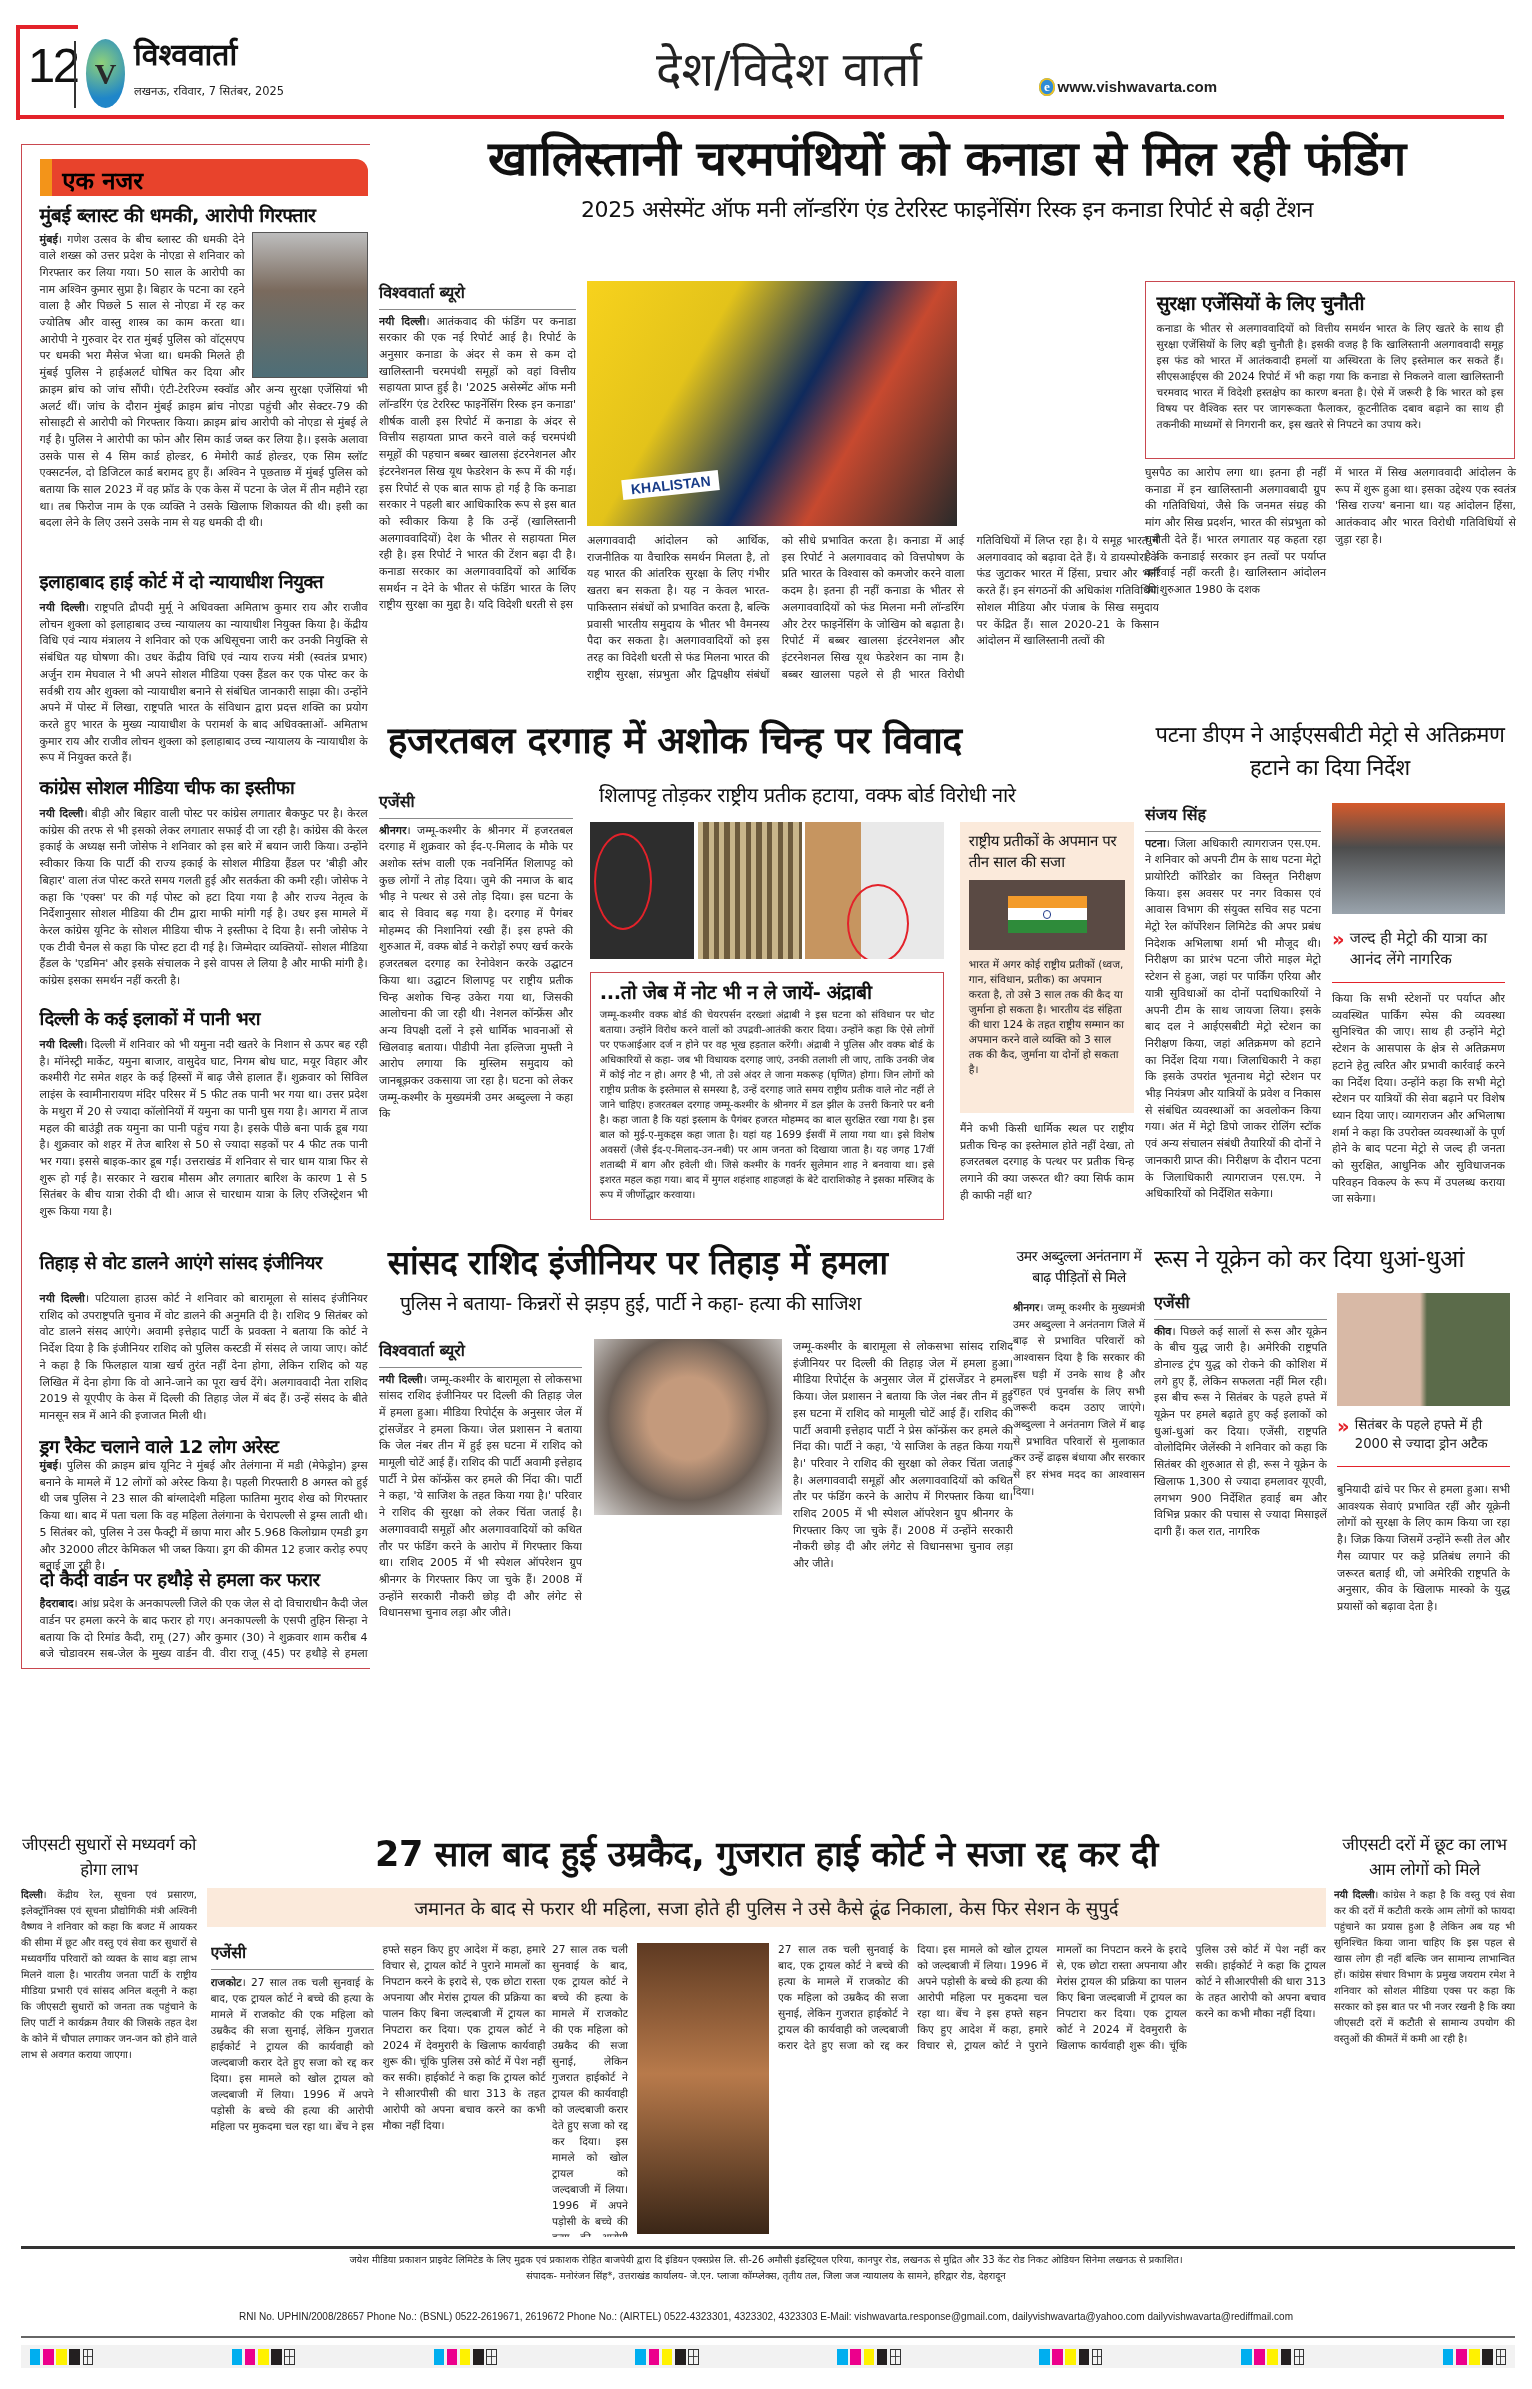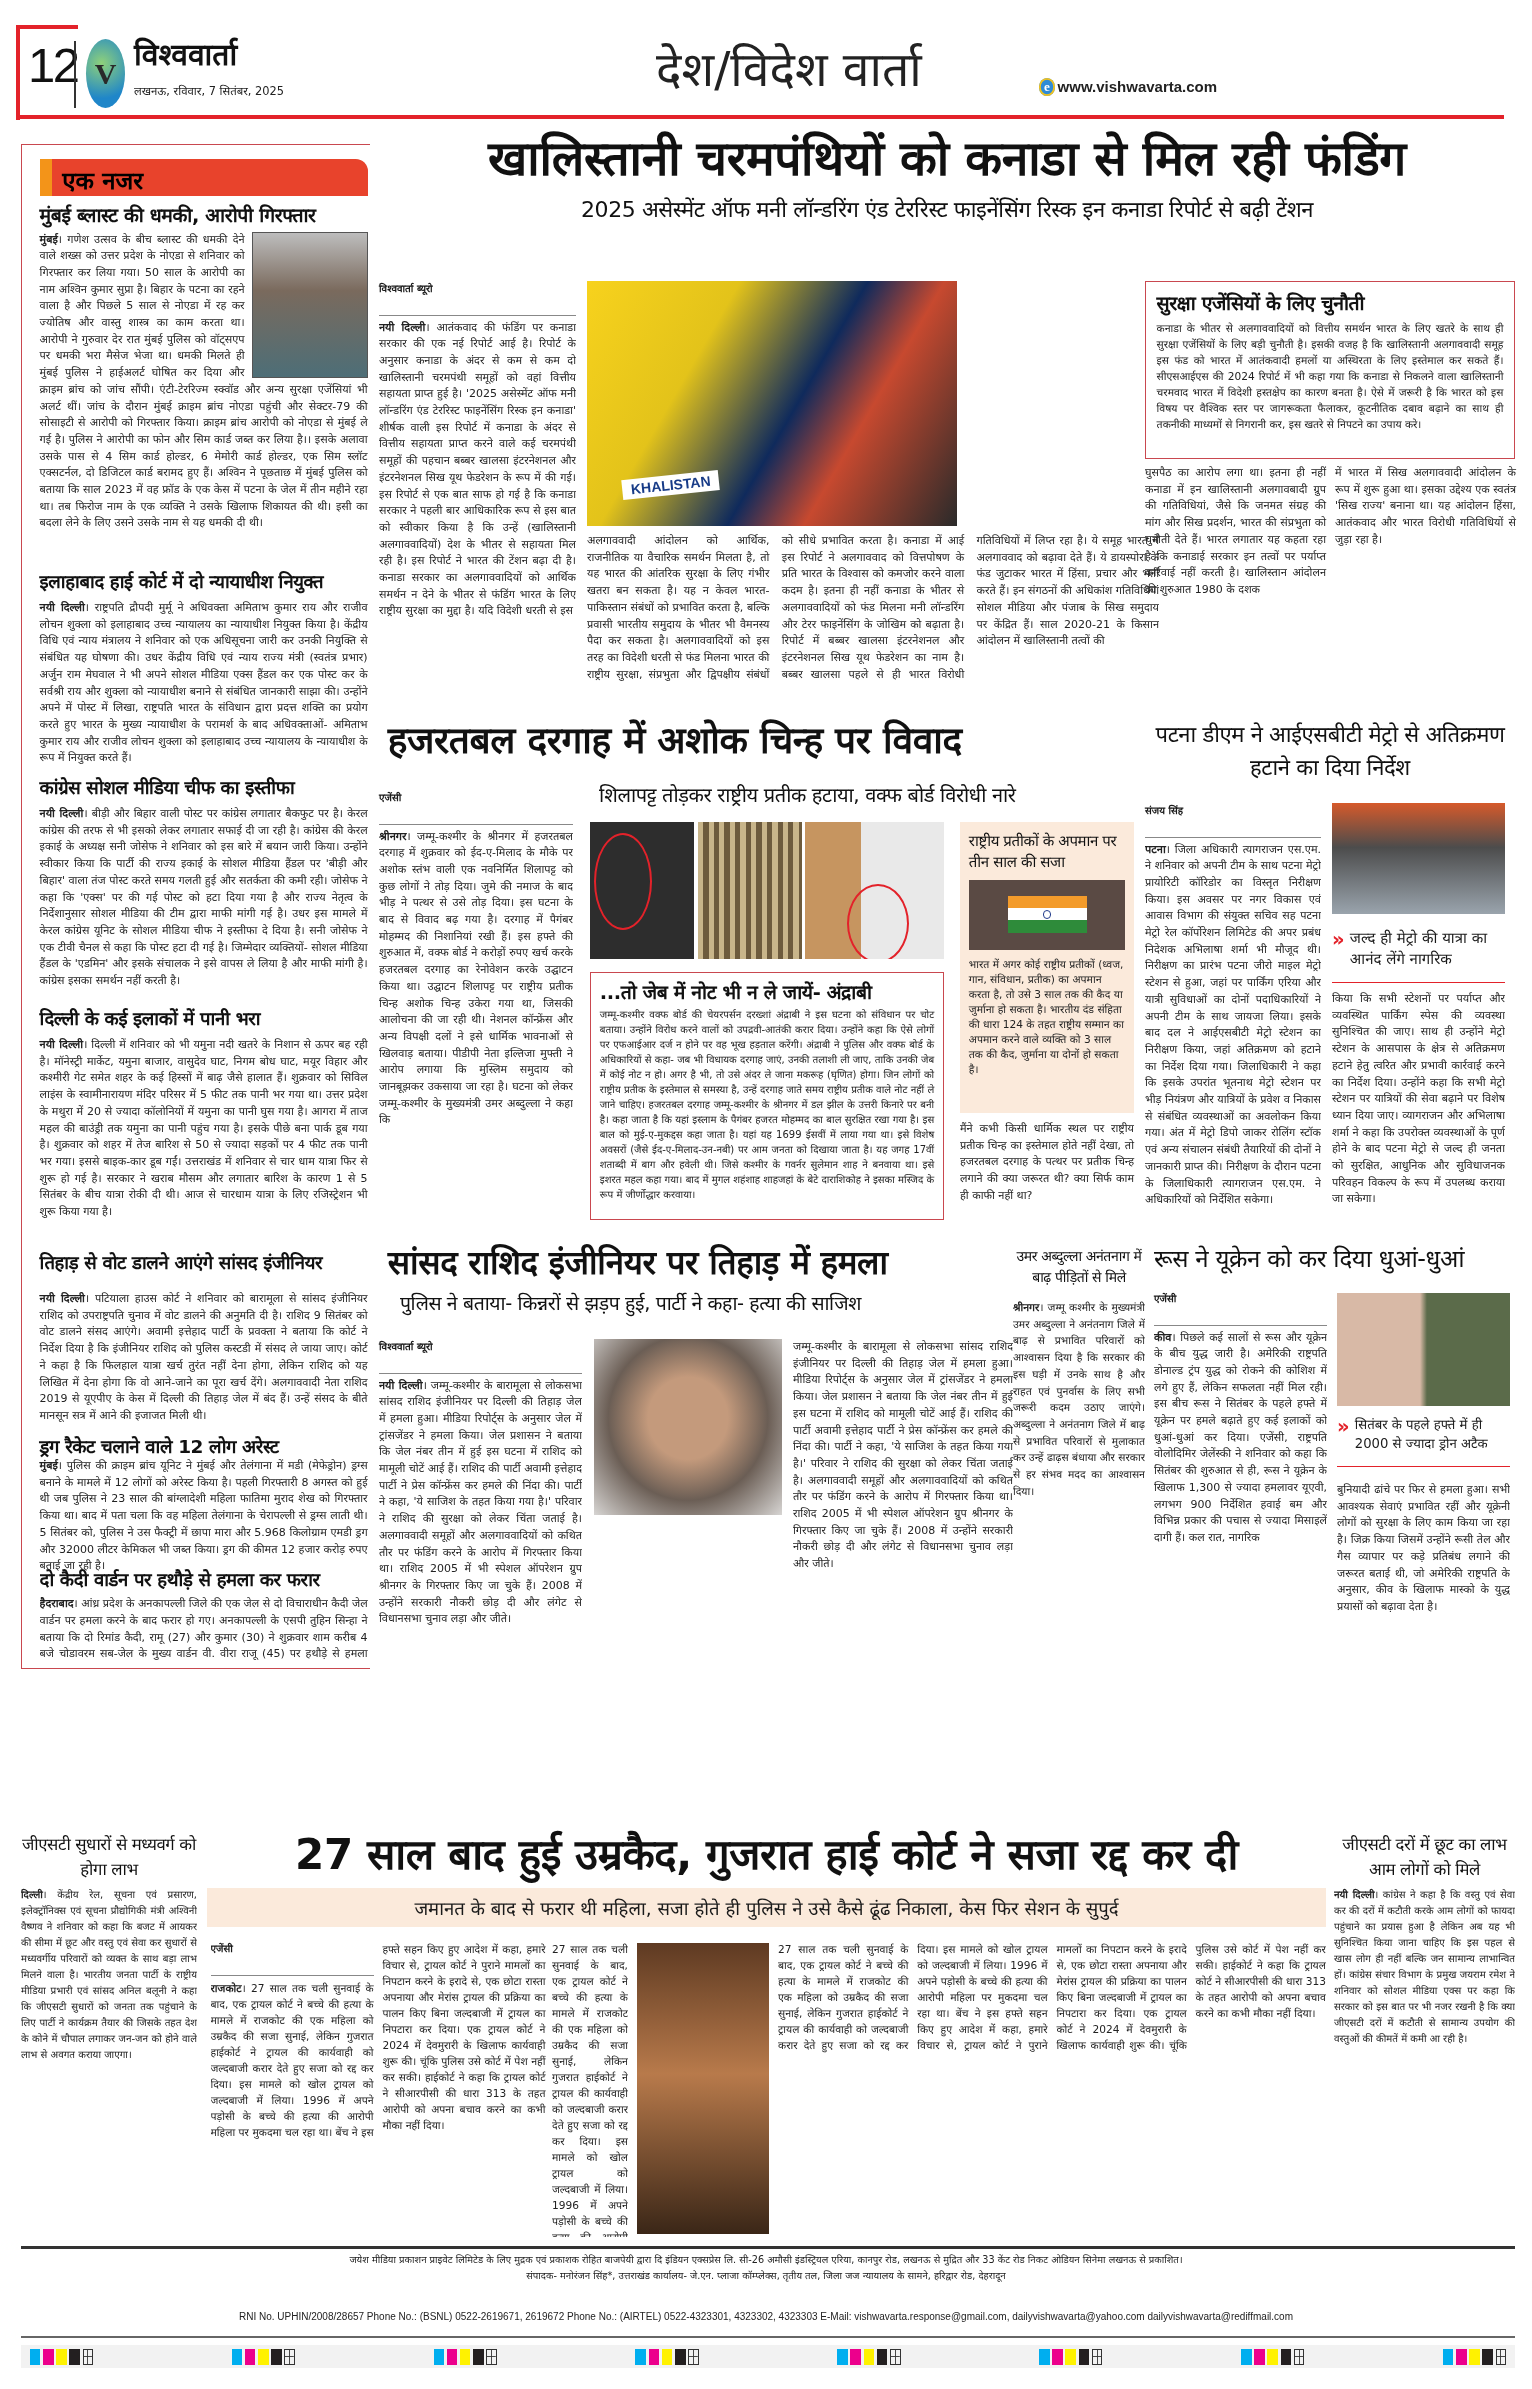--- a/index.html
+++ b/index.html
@@ -1,21 +1,21 @@
 <!DOCTYPE html>
 <html style="font-size:14px"><head>
 <meta charset="utf-8">
 <style>
 *{box-sizing:border-box;margin:0;padding:0}
 body{width:1532px;height:2389px;background:#fff;font-family:"DejaVu Sans","Liberation Sans",sans-serif;color:#1a1a1a;position:relative;overflow:hidden}
 .abs{position:absolute}
 .p{font-size:11px;line-height:16.7px;text-align:justify;color:#222}
 .p b{font-weight:bold}
 .hd{font-weight:bold;color:#111;letter-spacing:-0.4px}
-.byline{font-size:10px;font-weight:bold;border-bottom:1.8px solid #888;padding-bottom:20px;margin-bottom:3.5px}
+.byline{font-size:16px;font-weight:bold;border-bottom:1.8px solid #888;padding-bottom:6px;margin-bottom:3.5px}
 .photo{background:#777;position:absolute;overflow:hidden}
 .redbox{border:1.8px solid #c9484f}
 .pinkbox{background:#fbeadb}
 .chev{color:#e3222a;font-weight:bold}
 </style>
 </head>
 <body>
 
 <div class="abs" style="left:0;top:0;width:1532px;height:120px">
   <div class="abs" style="left:16px;top:25px;width:62px;height:95px;border-left:4.4px solid #e3222a;border-top:4.4px solid #e3222a"></div>
@@ -191,21 +191,21 @@
     <div class="p" style="height:220px;overflow:hidden">बुनियादी ढांचे पर फिर से हमला हुआ। सभी आवश्यक सेवाएं प्रभावित रहीं और यूक्रेनी लोगों को सुरक्षा के लिए काम किया जा रहा है। जिक्र किया जिसमें उन्होंने रूसी तेल और गैस व्यापार पर कड़े प्रतिबंध लगाने की जरूरत बताई थी, जो अमेरिकी राष्ट्रपति के अनुसार, कीव के खिलाफ मास्को के युद्ध प्रयासों को बढ़ावा देता है।</div>
   </div>
 </div>
 
 <div class="abs" style="left:21px;top:1832px;width:176px;height:405px">
   <div class="hd" style="font-size:16.7px;line-height:25px;text-align:center;font-weight:normal;margin-bottom:5.3px">जीएसटी सुधारों से मध्यवर्ग को होगा लाभ</div>
   <div class="p" style="font-size:10px;line-height:16px;height:335px;overflow:hidden"><b>दिल्ली</b>। <span>केंद्रीय रेल, सूचना एवं प्रसारण, इलेक्ट्रॉनिक्स एवं सूचना प्रौद्योगिकी मंत्री अश्विनी वैष्णव ने शनिवार को कहा कि बजट में आयकर की सीमा में छूट और वस्तु एवं सेवा कर सुधारों से मध्यवर्गीय परिवारों को व्यक्त के साथ बड़ा लाभ मिलने वाला है। भारतीय जनता पार्टी के राष्ट्रीय मीडिया प्रभारी एवं सांसद अनिल बलूनी ने कहा कि जीएसटी सुधारों को जनता तक पहुंचाने के लिए पार्टी ने कार्यक्रम तैयार की जिसके तहत देश के कोने में चौपाल लगाकर जन-जन को होने वाले लाभ से अवगत कराया जाएगा।</span></div>
 </div>
 
 <div class="abs" style="left:207px;top:1830px;width:1119px;height:414px">
-  <div class="hd" style="font-size:42px;line-height:49px;text-align:center">27 साल बाद हुई उम्रकैद, गुजरात हाई कोर्ट ने सजा रद्द कर दी</div>
+  <div class="hd" style="font-size:35px;line-height:49px;text-align:center">27 साल बाद हुई उम्रकैद, गुजरात हाई कोर्ट ने सजा रद्द कर दी</div>
   <div class="pinkbox" style="margin-top:8.8px;padding:7px 0;text-align:center">
     <span style="font-size:18.5px">जमानत के बाद से फरार थी महिला, सजा होते ही पुलिस ने उसे कैसे ढूंढ निकाला, केस फिर सेशन के सुपुर्द</span>
   </div>
   <div class="abs" style="left:3.5px;top:111px;width:335px;columns:2;column-gap:8.8px;height:296px;overflow:hidden">
     <div class="byline">एजेंसी</div>
     <div class="p" style="font-size:10.6px;line-height:16px"><b>राजकोट</b>। <span>27 साल तक चली सुनवाई के बाद, एक ट्रायल कोर्ट ने बच्चे की हत्या के मामले में राजकोट की एक महिला को उम्रकैद की सजा सुनाई, लेकिन गुजरात हाईकोर्ट ने ट्रायल की कार्यवाही को जल्दबाजी करार देते हुए सजा को रद्द कर दिया। इस मामले को खोल ट्रायल को जल्दबाजी में लिया। 1996 में अपने पड़ोसी के बच्चे की हत्या की आरोपी महिला पर मुकदमा चल रहा था। बेंच ने इस हफ्ते सहन किए हुए आदेश में कहा, हमारे विचार से, ट्रायल कोर्ट ने पुराने मामलों का निपटान करने के इरादे से, एक छोटा रास्ता अपनाया और मेरांस ट्रायल की प्रक्रिया का पालन किए बिना जल्दबाजी में ट्रायल का निपटारा कर दिया। एक ट्रायल कोर्ट ने 2024 में देवमुरारी के खिलाफ कार्यवाही शुरू की। चूंकि पुलिस उसे कोर्ट में पेश नहीं कर सकी। हाईकोर्ट ने कहा कि ट्रायल कोर्ट ने सीआरपीसी की धारा 313 के तहत आरोपी को अपना बचाव करने का कभी मौका नहीं दिया।</span></div>
   </div>
   <div class="abs" style="left:345px;top:111px;width:76px;height:296px;overflow:hidden">
     <div class="p" style="font-size:10.6px;line-height:16px">27 साल तक चली सुनवाई के बाद, एक ट्रायल कोर्ट ने बच्चे की हत्या के मामले में राजकोट की एक महिला को उम्रकैद की सजा सुनाई, लेकिन गुजरात हाईकोर्ट ने ट्रायल की कार्यवाही को जल्दबाजी करार देते हुए सजा को रद्द कर दिया। इस मामले को खोल ट्रायल को जल्दबाजी में लिया। 1996 में अपने पड़ोसी के बच्चे की हत्या की आरोपी महिला पर मुकदमा चल रहा था। बेंच ने इस हफ्ते सहन किए हुए आदेश में कहा, हमारे विचार से, ट्रायल कोर्ट ने पुराने मामलों का निपटान करने के इरादे से, एक छोटा रास्ता अपनाया और मेरांस ट्रायल की प्रक्रिया का पालन किए बिना जल्दबाजी में ट्रायल का निपटारा कर दिया। एक ट्रायल कोर्ट ने 2024 में देवमुरारी के खिलाफ कार्यवाही शुरू की। चूंकि पुलिस उसे कोर्ट में पेश नहीं कर सकी। हाईकोर्ट ने कहा कि ट्रायल कोर्ट ने सीआरपीसी की धारा 313 के तहत आरोपी को अपना बचाव करने का कभी मौका नहीं दिया।</div>
   </div>

